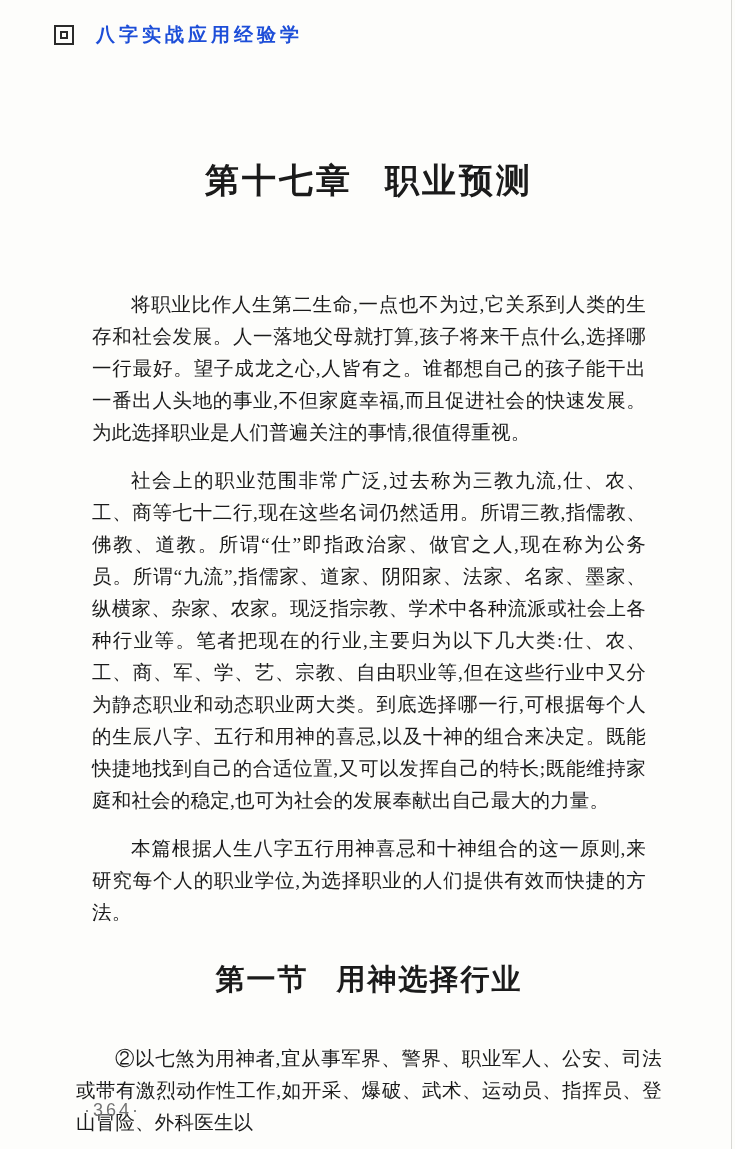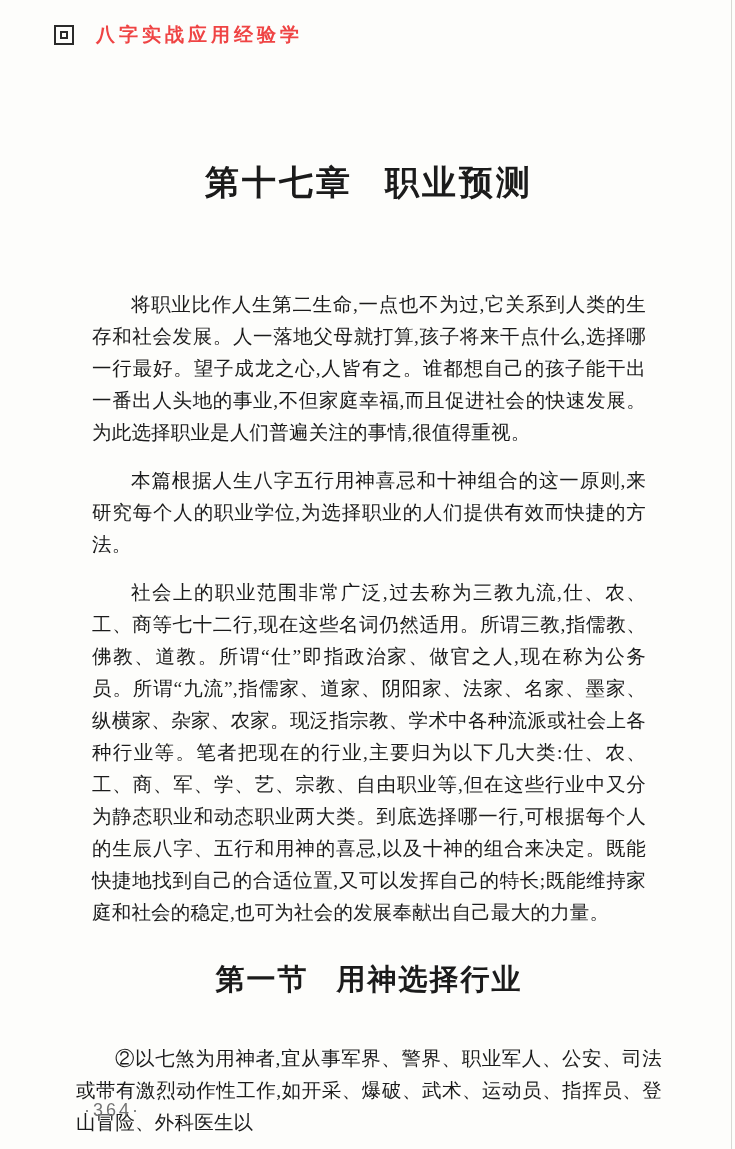--- a/index.html
+++ b/index.html
@@ -29,32 +29,33 @@
     border:2px solid #2a2a2a;
     display:flex;align-items:center;justify-content:center;
     box-sizing:border-box;
   }
   .logo-icon .inner{
     width:8px;height:8px;border:2px solid #2a2a2a;box-sizing:border-box;
   }
   .book-title{
     font-family:"Liberation Sans","DejaVu Sans",sans-serif;
     font-size:19px;font-weight:bold;letter-spacing:4px;
-    color:#ef4444;
+    color:#1d4ed8;
   }
   
   .content{
     position:absolute;left:76px;top:0;width:586px;
   }
   .chapter-heading{
     margin-top:160px;
     text-align:center;
     font-size:34px;font-weight:bold;
     letter-spacing:3px;line-height:46px;
     white-space:nowrap;
+    font-family:Liberation Mono, monospace;
   }
   .chapter-heading .gap{display:inline-block;width:32px;}
   .body-text{margin-top:83px;}
   .body-text p{
     margin:16px;
     font-size:19.5px;line-height:32px;
     text-align:justify;
     text-indent:2em;
     letter-spacing:0.2px;
   }
@@ -96,22 +97,22 @@
   </div>
 
   <div class="content">
 
     <h1 class="chapter-heading" style="margin-bottom:0;">
       <span>第十七章</span><span class="gap"></span><span>职业预测</span>
     </h1>
 
     <div class="body-text">
       <p>将职业比作人生第二生命,一点也不为过,它关系到人类的生存和社会发展。人一落地父母就打算,孩子将来干点什么,选择哪一行最好。望子成龙之心,人皆有之。谁都想自己的孩子能干出一番出人头地的事业,不但家庭幸福,而且促进社会的快速发展。为此选择职业是人们普遍关注的事情,很值得重视。</p>
+      <p>社会上的职业范围非常广泛,过去称为三教九流,仕、农、工、商等七十二行,现在这些名词仍然适用。所谓三教,指儒教、佛教、道教。所谓“仕”即指政治家、做官之人,现在称为公务员。所谓“九流”,指儒家、道家、阴阳家、法家、名家、墨家、纵横家、杂家、农家。现泛指宗教、学术中各种流派或社会上各种行业等。笔者把现在的行业,主要归为以下几大类:仕、农、工、商、军、学、艺、宗教、自由职业等,但在这些行业中又分为静态职业和动态职业两大类。到底选择哪一行,可根据每个人的生辰八字、五行和用神的喜忌,以及十神的组合来决定。既能快捷地找到自己的合适位置,又可以发挥自己的特长;既能维持家庭和社会的稳定,也可为社会的发展奉献出自己最大的力量。</p>
       <p>本篇根据人生八字五行用神喜忌和十神组合的这一原则,来研究每个人的职业学位,为选择职业的人们提供有效而快捷的方法。</p>
-      <p>社会上的职业范围非常广泛,过去称为三教九流,仕、农、工、商等七十二行,现在这些名词仍然适用。所谓三教,指儒教、佛教、道教。所谓“仕”即指政治家、做官之人,现在称为公务员。所谓“九流”,指儒家、道家、阴阳家、法家、名家、墨家、纵横家、杂家、农家。现泛指宗教、学术中各种流派或社会上各种行业等。笔者把现在的行业,主要归为以下几大类:仕、农、工、商、军、学、艺、宗教、自由职业等,但在这些行业中又分为静态职业和动态职业两大类。到底选择哪一行,可根据每个人的生辰八字、五行和用神的喜忌,以及十神的组合来决定。既能快捷地找到自己的合适位置,又可以发挥自己的特长;既能维持家庭和社会的稳定,也可为社会的发展奉献出自己最大的力量。</p>
     </div>
 
     <h2 class="section-heading" style="margin-bottom:16px;">
       <span>第一节</span><span class="gap"></span><span>用神选择行业</span>
     </h2>
 
     <div class="section-text">
       <p>②以七煞为用神者,宜从事军界、警界、职业军人、公安、司法或带有激烈动作性工作,如开采、爆破、武术、运动员、指挥员、登山冒险、外科医生以</p>
     </div>
 

